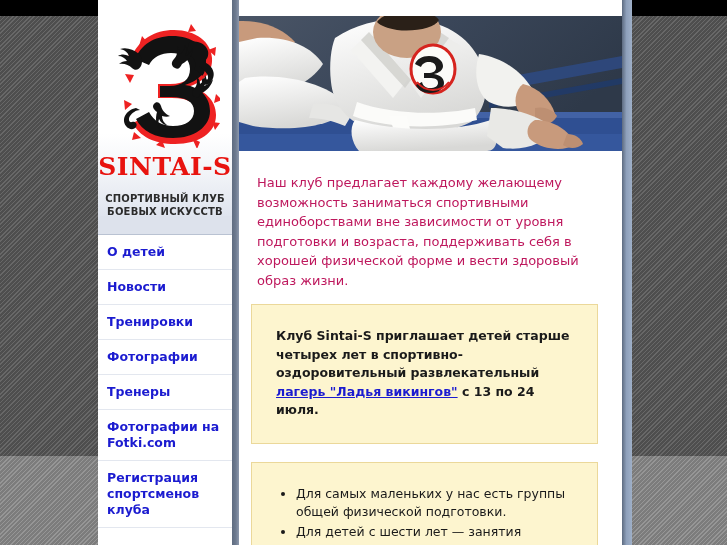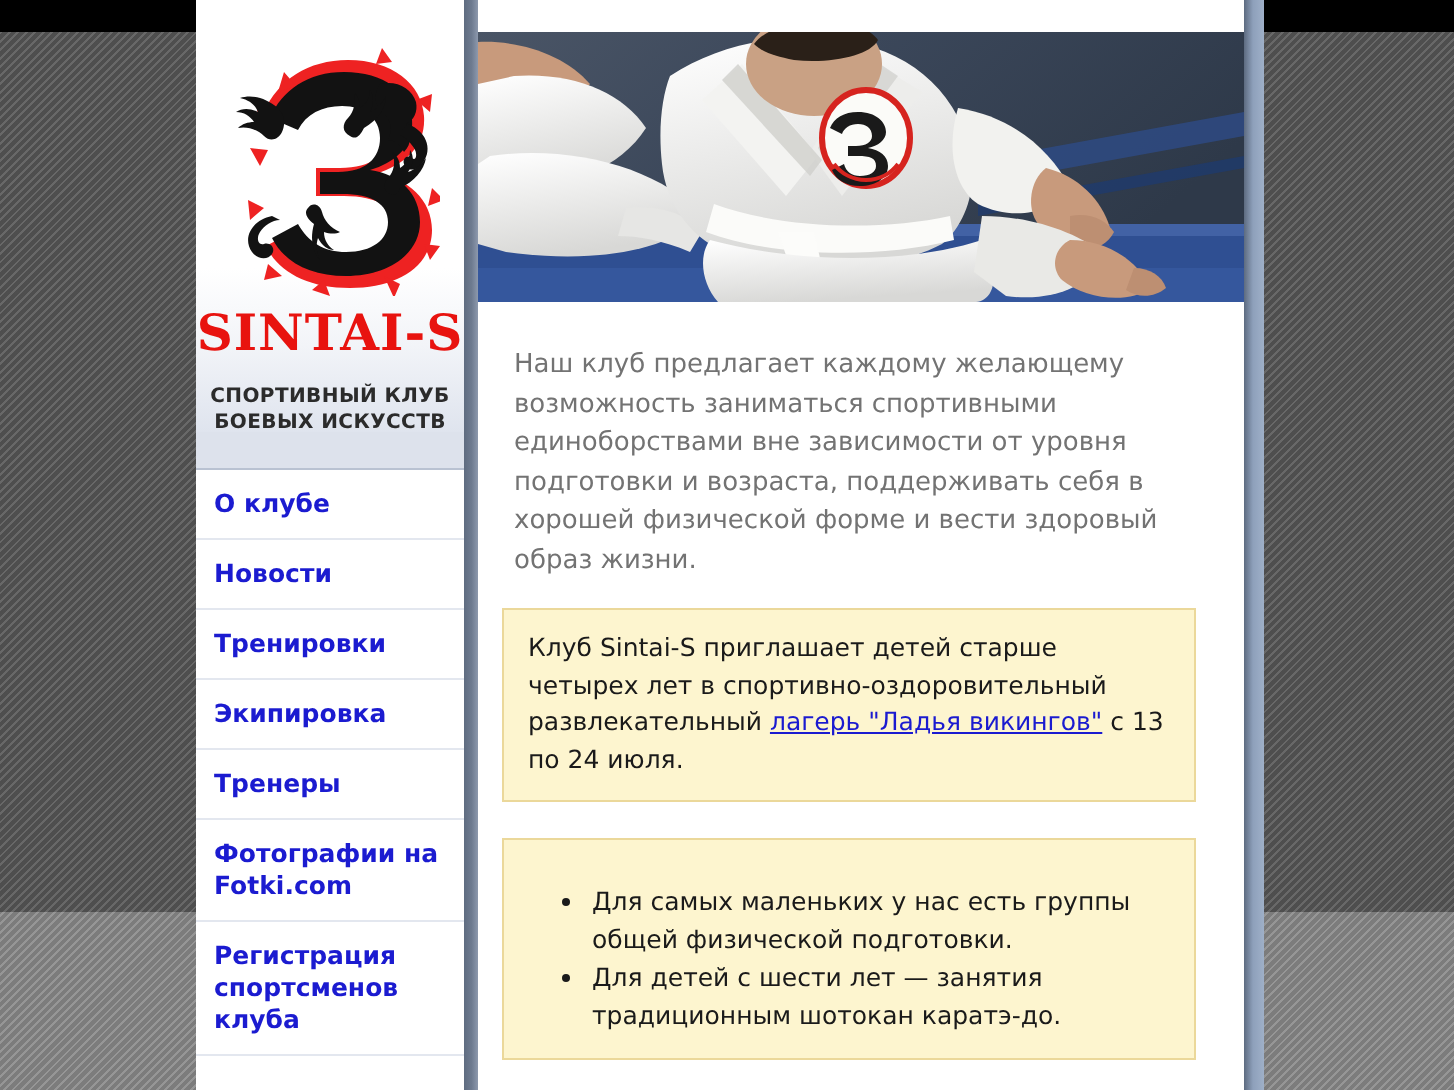--- a/index.html
+++ b/index.html
@@ -155,21 +155,21 @@
     position: absolute;
     left: 0; top: 151px;
     width: 383px;
     padding: 0;
   }
   .intro {
     margin: 0;
     padding: 22px 22px 14px 18px;
     font-size: 13px;
     line-height: 19.5px;
-    color: #737373;
+    color: #be185d;
   }
   .note {
     margin: 0 24px 18px 12px;
     padding: 10px 12px 11px 12px;
     background: #fdf5cf;
     border: 1px solid #ebd89a;
     font-size: 12.5px;
     line-height: 18.5px;
     color: #1a1a1a;
   }
@@ -178,21 +178,21 @@
     text-decoration: underline;
   }
   .note ul {
     margin: 12px 0 0 0;
     padding-left: 32px;
   }
   .note li {
     margin-bottom: 1px;
     line-height: 18.5px;
   }
-  .note p { margin: 0; }
+  .note p { margin: 12px; font-weight: bold; }
 </style>
 </head>
 <body>
 
 <div id="topbar"></div>
 <div id="bg-lower"></div>
 <div id="bg-upper"></div>
 
 <div id="site">
   <div id="site-shadow-right"></div>
@@ -259,30 +259,30 @@
         <div id="tagline">
           <div>СПОРТИВНЫЙ КЛУБ</div>
           <div>БОЕВЫХ ИСКУССТВ</div>
         </div>
       </div>
 
       <div id="menu-cap"></div>
 
       <ul id="menu">
         <li>
-          <a href="#">О клубе</a>
+          <a href="#">О детей</a>
         </li>
         <li>
           <a href="#">Новости</a>
         </li>
         <li>
           <a href="#">Тренировки</a>
         </li>
         <li>
-          <a href="#">Экипировка</a>
+          <a href="#">Фотографии</a>
         </li>
         <li>
           <a href="#">Тренеры</a>
         </li>
         <li>
           <a href="#">Фотографии на Fotki.com</a>
         </li>
         <li>
           <a href="#">Регистрация спортсменов клуба</a>
         </li>

